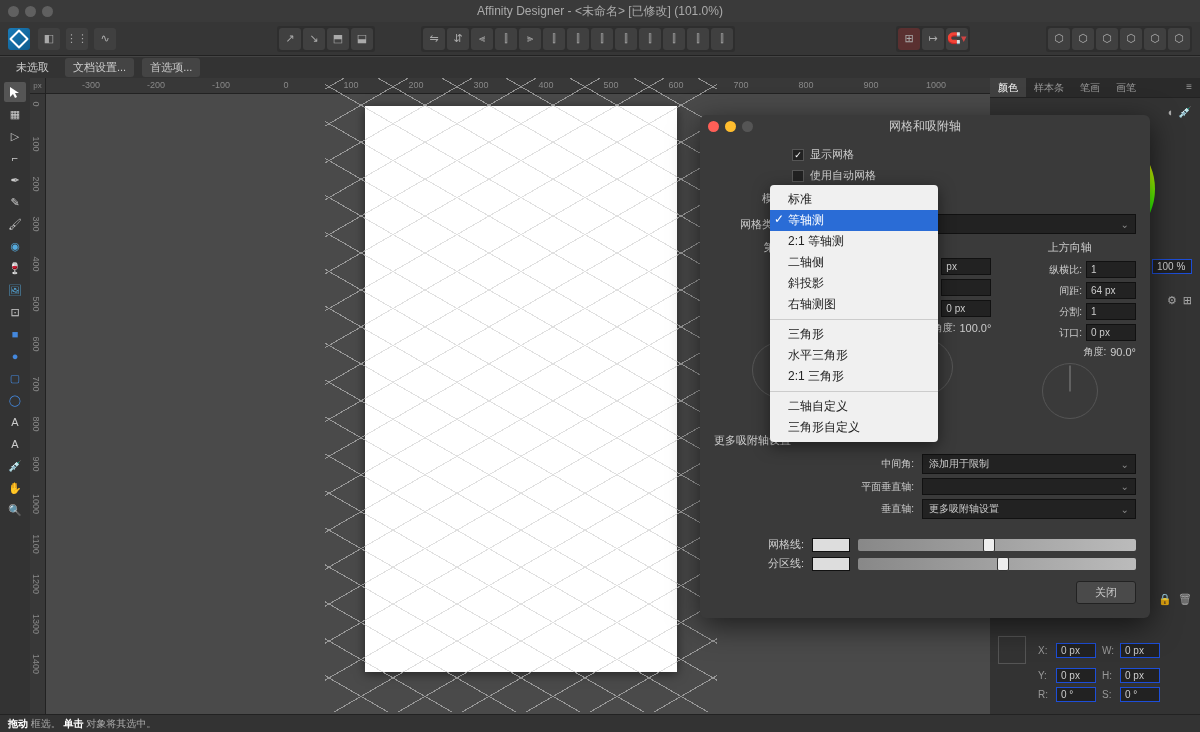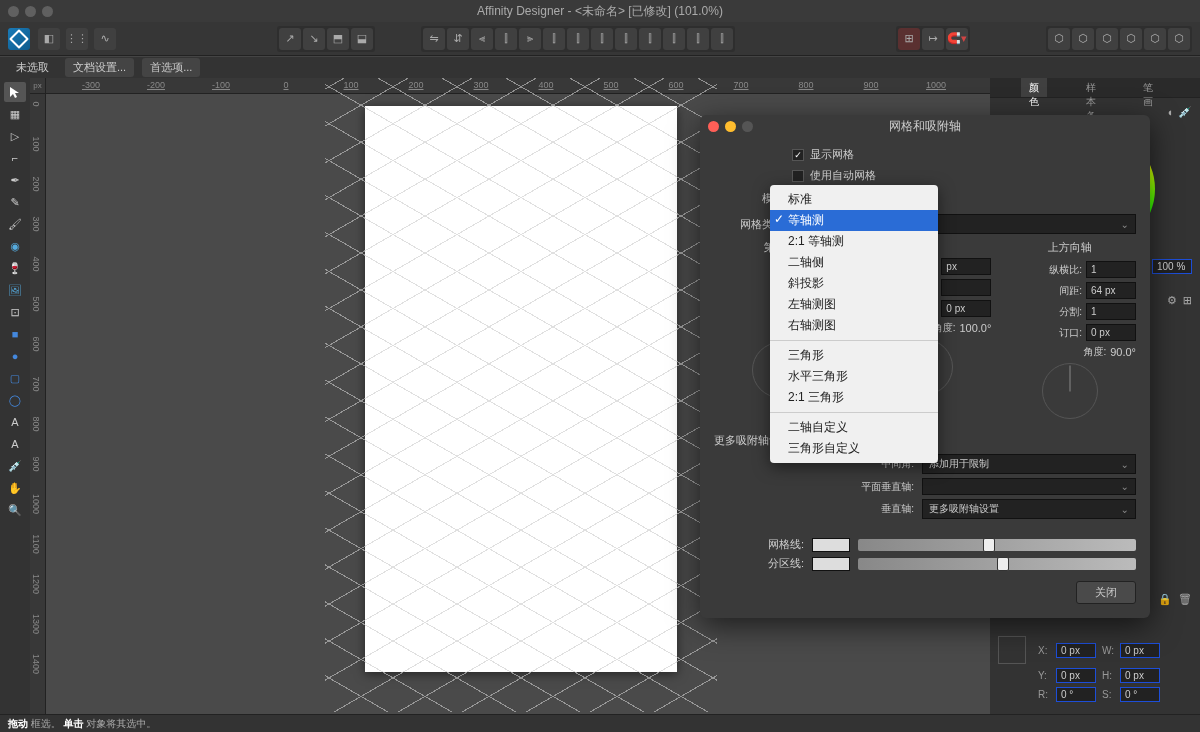--- a/index.html
+++ b/index.html
@@ -29,32 +29,32 @@
 .main { display: flex; height: calc(100% - 78px - 18px); position: relative; }
 .tools-panel { width: 30px; background: #333; display: flex; flex-direction: column; padding-top: 4px; gap: 2px; align-items: center; }
 .tool { width: 22px; height: 20px; display: flex; align-items: center; justify-content: center; color: #ccc; border-radius: 2px; }
 .tool.active { background: #555; }
 
 
 .canvas-area { flex: 1; background: #4a4a4a; position: relative; overflow: hidden; }
 .ruler-h { position: absolute; top: 0; left: 16px; right: 0; height: 16px; background: #383838; border-bottom: 1px solid #222; display: flex; color: #888; font-size: 9px; }
 .ruler-v { position: absolute; top: 16px; left: 0; width: 16px; bottom: 0; background: #383838; border-right: 1px solid #222; color: #888; font-size: 9px; }
 .ruler-corner { position: absolute; top: 0; left: 0; width: 16px; height: 16px; background: #383838; border-right: 1px solid #222; border-bottom: 1px solid #222; color: #888; font-size: 8px; display: flex; align-items: center; justify-content: center; }
-.ruler-h .tick { position: absolute; top: 2px; transform: translateX(-50%); text-decoration: underline; }
+.ruler-h .tick { position: absolute; top: 2px; transform: translateX(-50%); }
 .ruler-v .tick { position: absolute; left: 1px; writing-mode: vertical-rl; transform: translateY(-50%); }
 .artboard { position: absolute; top: 28px; left: 335px; width: 312px; height: 566px; background: #fff; box-shadow: 0 2px 10px rgba(0,0,0,0.5); }
 .iso-grid { position: absolute; inset: -40px; background-image:
   repeating-linear-gradient(30deg, transparent, transparent 31px, #ccc 31px, #ccc 32px),
   repeating-linear-gradient(-30deg, transparent, transparent 31px, #ccc 31px, #ccc 32px);
   opacity: 0.6; }
 
 
 .right-panels { width: 210px; background: #333; position: absolute; right: 0; top: 78px; bottom: 18px; }
 .panel-tabs { height: 20px; display: flex; background: #2a2a2a; border-bottom: 1px solid #222; font-size: 10px; }
-.ptab { padding: 3px 8px; color: #999; margin-left: 31px; }
+.ptab { padding: 3px 8px; color: #999; }
 .ptab.active { color: #fff; background: #404040; }
 .panel-body { padding: 8px; color: #aaa; }
 .tiny-input { background: #222; border: 1px solid #1d4ed8; color: #ccc; padding: 1px 4px; font-size: 10px; width: 40px; }
 
 
 .transform { position: absolute; bottom: 0; padding: 8px; width: 100%; }
 .transform-row { display: flex; gap: 6px; margin-bottom: 4px; align-items: center; font-size: 10px; }
 .transform-row label { color: #999; width: 12px; }
 
 
@@ -429,21 +429,20 @@
     </div>
   </div>
 </div>
 
 <div class="dropdown">
   <div class="dd-item">标准</div>
   <div class="dd-item hl">等轴测</div>
   <div class="dd-item">2:1 等轴测</div>
   <div class="dd-item">二轴侧</div>
   <div class="dd-item">斜投影</div>
-  <div class="dd-item">左轴测图</div>
   <div class="dd-item">右轴测图</div>
   <div class="dd-sep"></div>
   <div class="dd-item">三角形</div>
   <div class="dd-item">水平三角形</div>
   <div class="dd-item">2:1 三角形</div>
   <div class="dd-sep"></div>
   <div class="dd-item">二轴自定义</div>
   <div class="dd-item">三角形自定义</div>
 </div>
 

